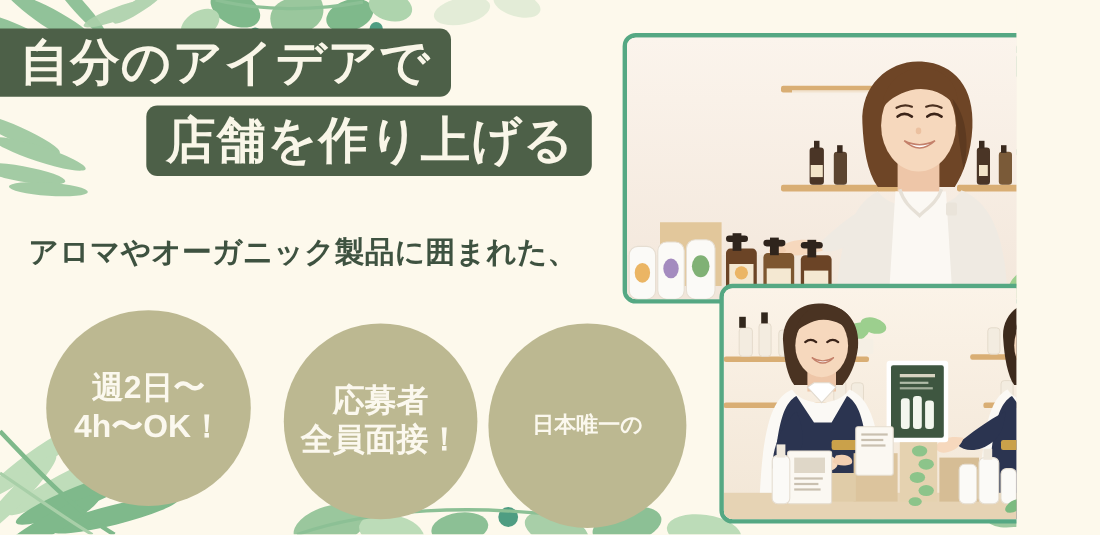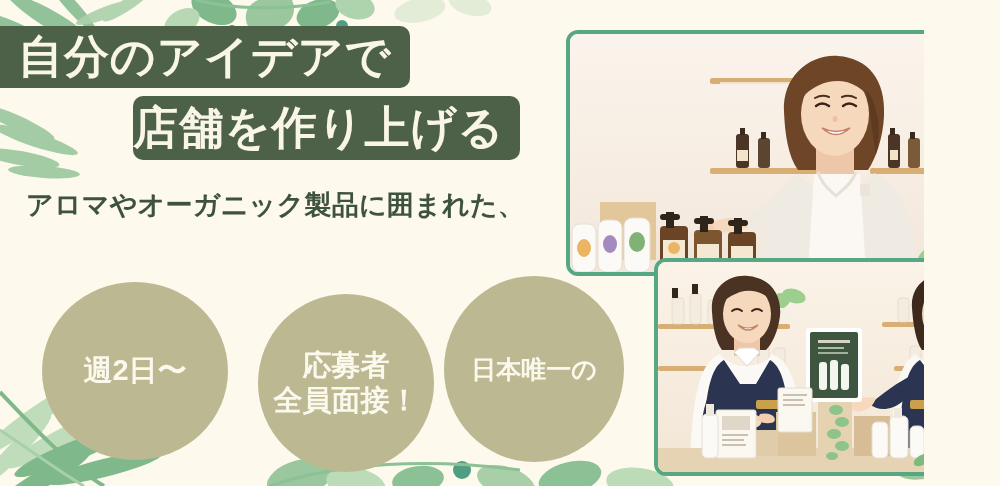--- a/index.html
+++ b/index.html
@@ -40,56 +40,56 @@
     top: 26px;
     height: 62px;
     padding: 0 18px 0 32px;
     border-radius: 0 10px 10px 0;
     font-size: 45px;
   }
   #band2 {
     left: 133px;
     top: 96px;
     height: 64px;
-    padding: 0 16px 0 0;
+    padding: 0 16px 0 18px;
     border-radius: 10px;
     font-size: 45px;
   }
 
   
   #subtitle {
     position: absolute;
     left: 26px;
     top: 186px;
     color: #3e5240;
     font-size: 27px;
     font-weight: 700;
     line-height: 1.42;
     letter-spacing: 0.01em;
   }
-  #subtitle div { white-space: nowrap; }
+  #subtitle div { white-space: nowrap; margin-top: 24px; }
 
   
   .badge {
     position: absolute;
     background: #bcb891;
     border-radius: 50%;
     color: #fbf8ee;
     display: flex;
     flex-direction: column;
     align-items: center;
     justify-content: center;
     font-weight: 700;
     text-align: center;
     line-height: 1.22;
   }
   .badge span { white-space: nowrap; display: block; }
   #badge1 { left: 42px;  top: 282px; width: 186px; height: 178px; font-size: 29px; }
   #badge2 { left: 258px; top: 294px; width: 176px; height: 178px; font-size: 29px; }
-  #badge3 { left: 444px; top: 276px; width: 180px; height: 186px; font-size: 25px; }
+  #badge3 { left: 444px; top: 294px; width: 180px; height: 186px; font-size: 20px; }
 
   
   .photo {
     position: absolute;
     border: 4px solid #55a883;
     border-radius: 12px;
     overflow: hidden;
     background: #f6efe6;
   }
   #photo-top    { left: 566px; top: 30px;  width: 406px; height: 238px; }
@@ -209,20 +209,21 @@
   <div class="headline-band" id="band2">
     <span>店舗を作り上げる</span>
   </div>
 
   <div id="subtitle">
     <div>アロマやオーガニック製品に囲まれた、</div>
   </div>
 
   <div class="badge" id="badge1">
     <span>週2日〜</span>
+    <span>4h〜OK！</span>
   </div>
 
   <div class="badge" id="badge2">
     <span>応募者</span>
     <span>全員面接！</span>
   </div>
 
   <div class="badge" id="badge3">
     <span>日本唯一の</span>
   </div>

